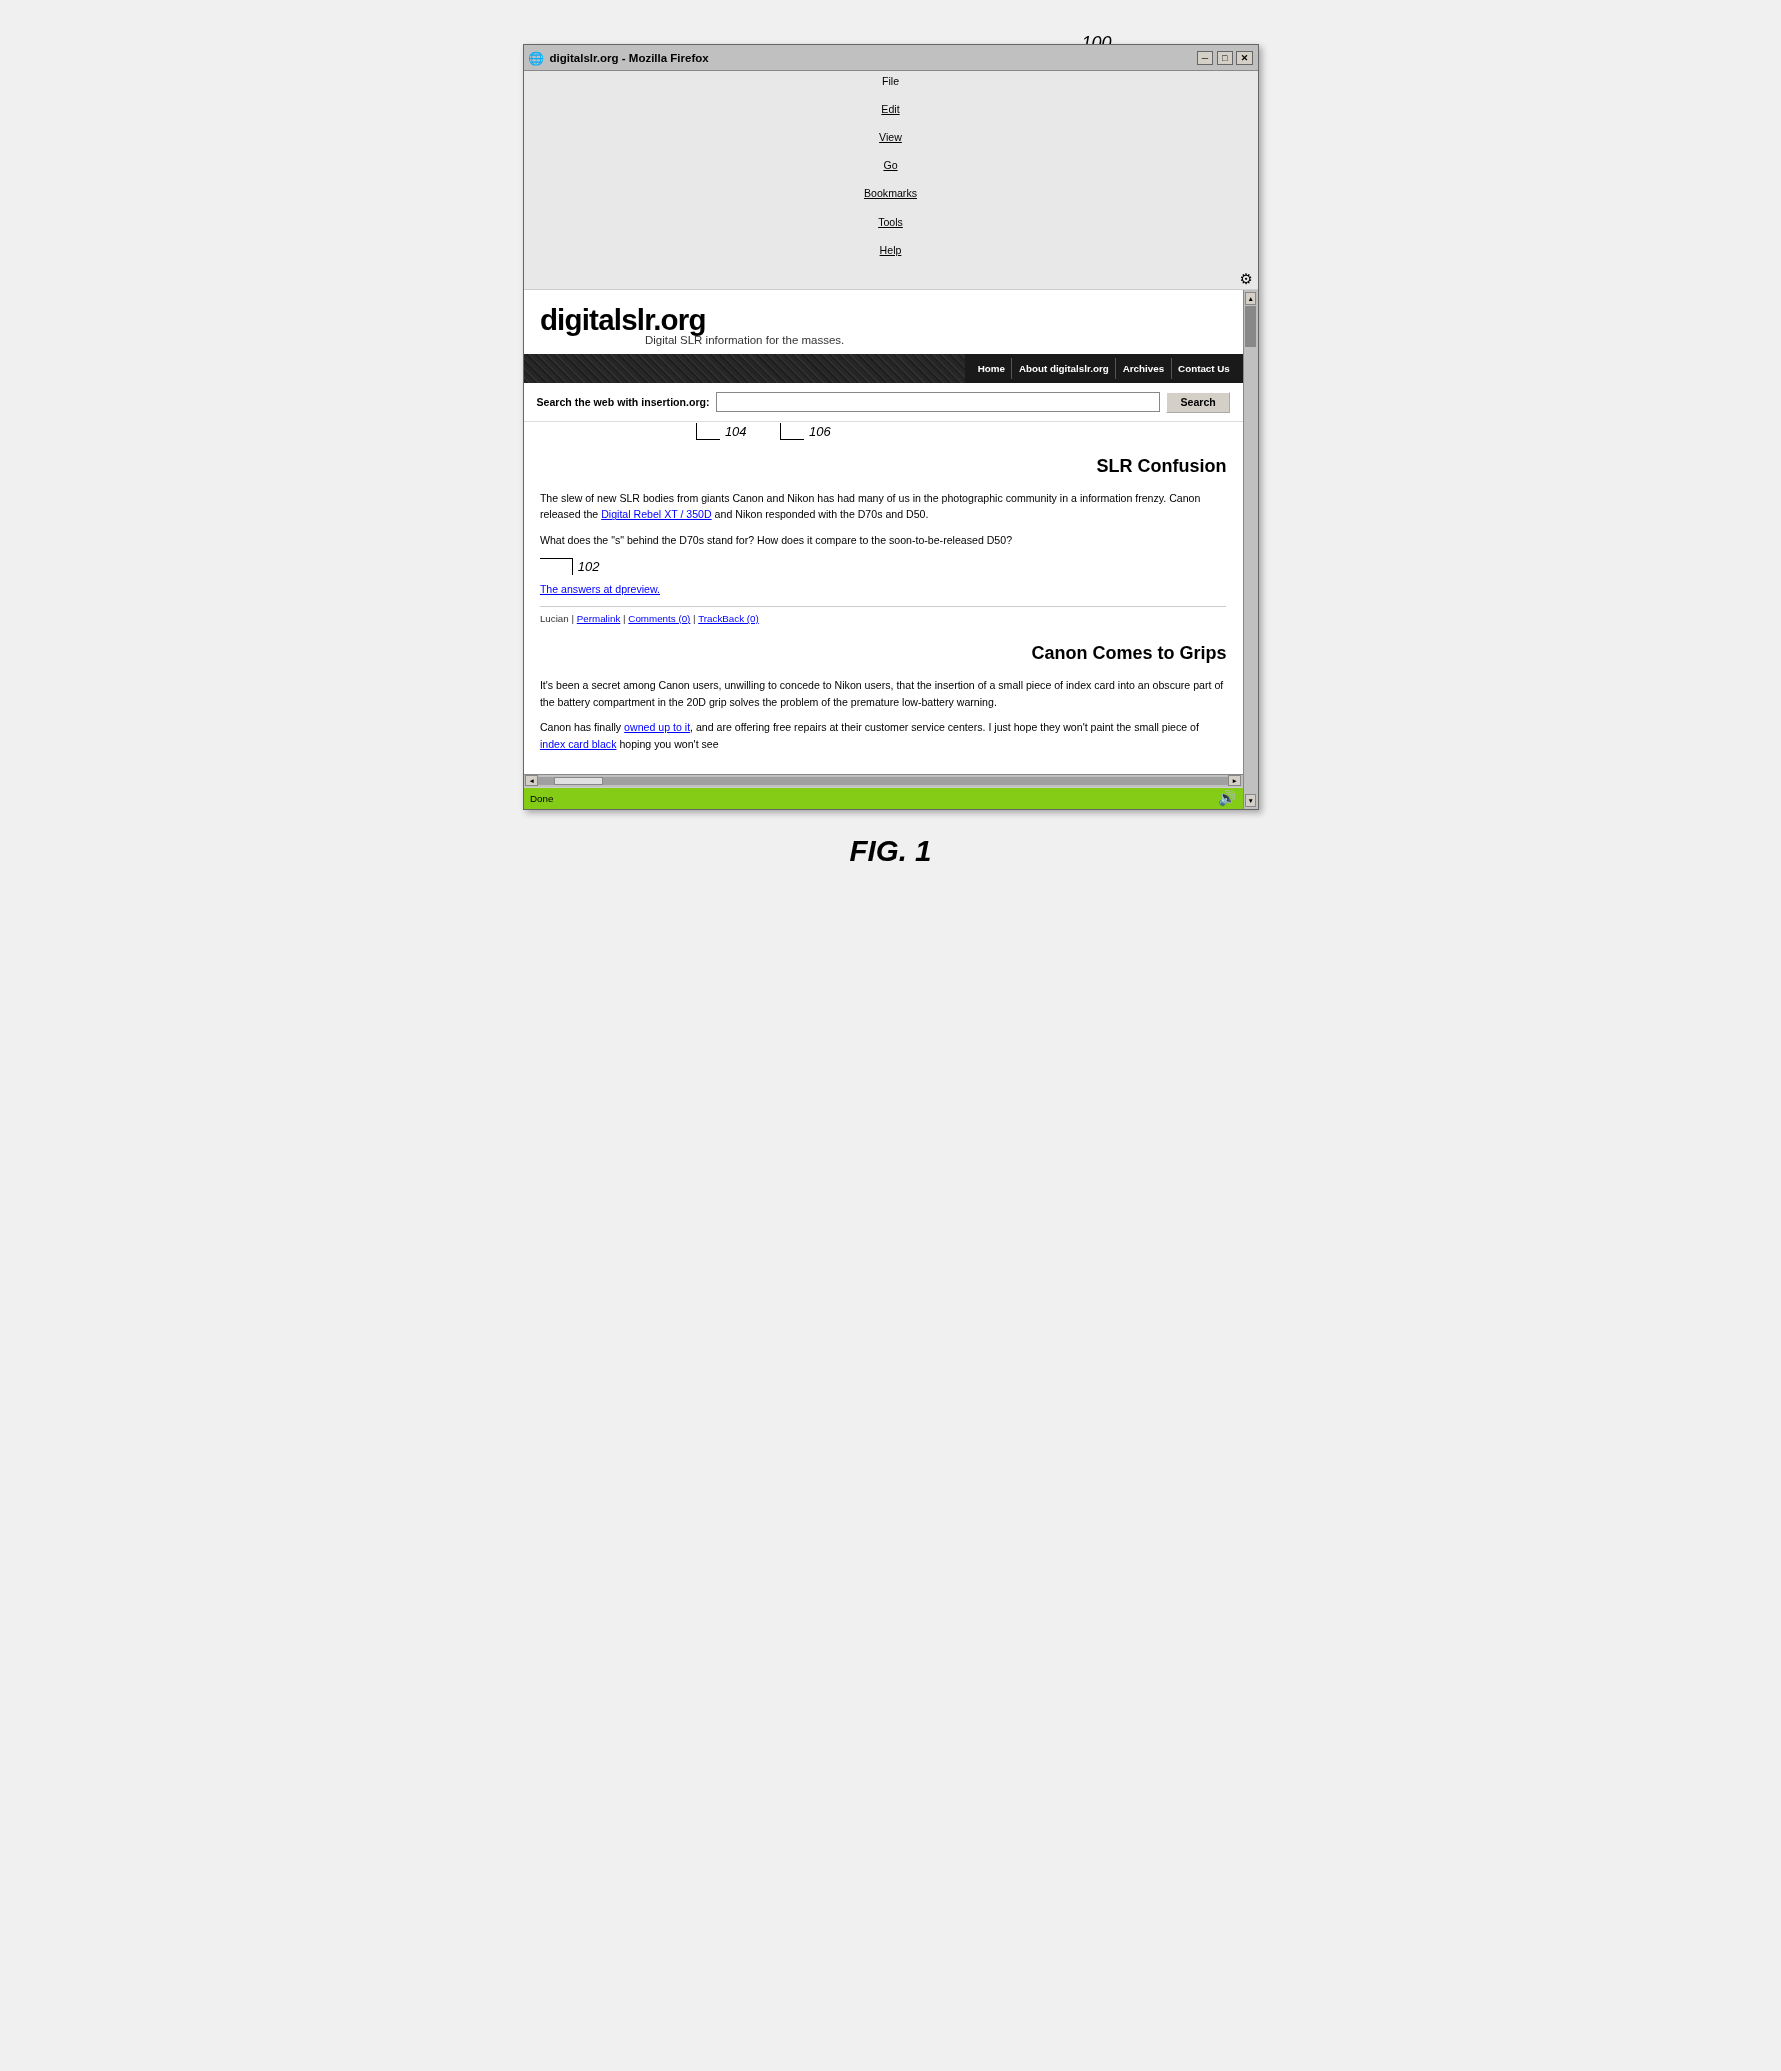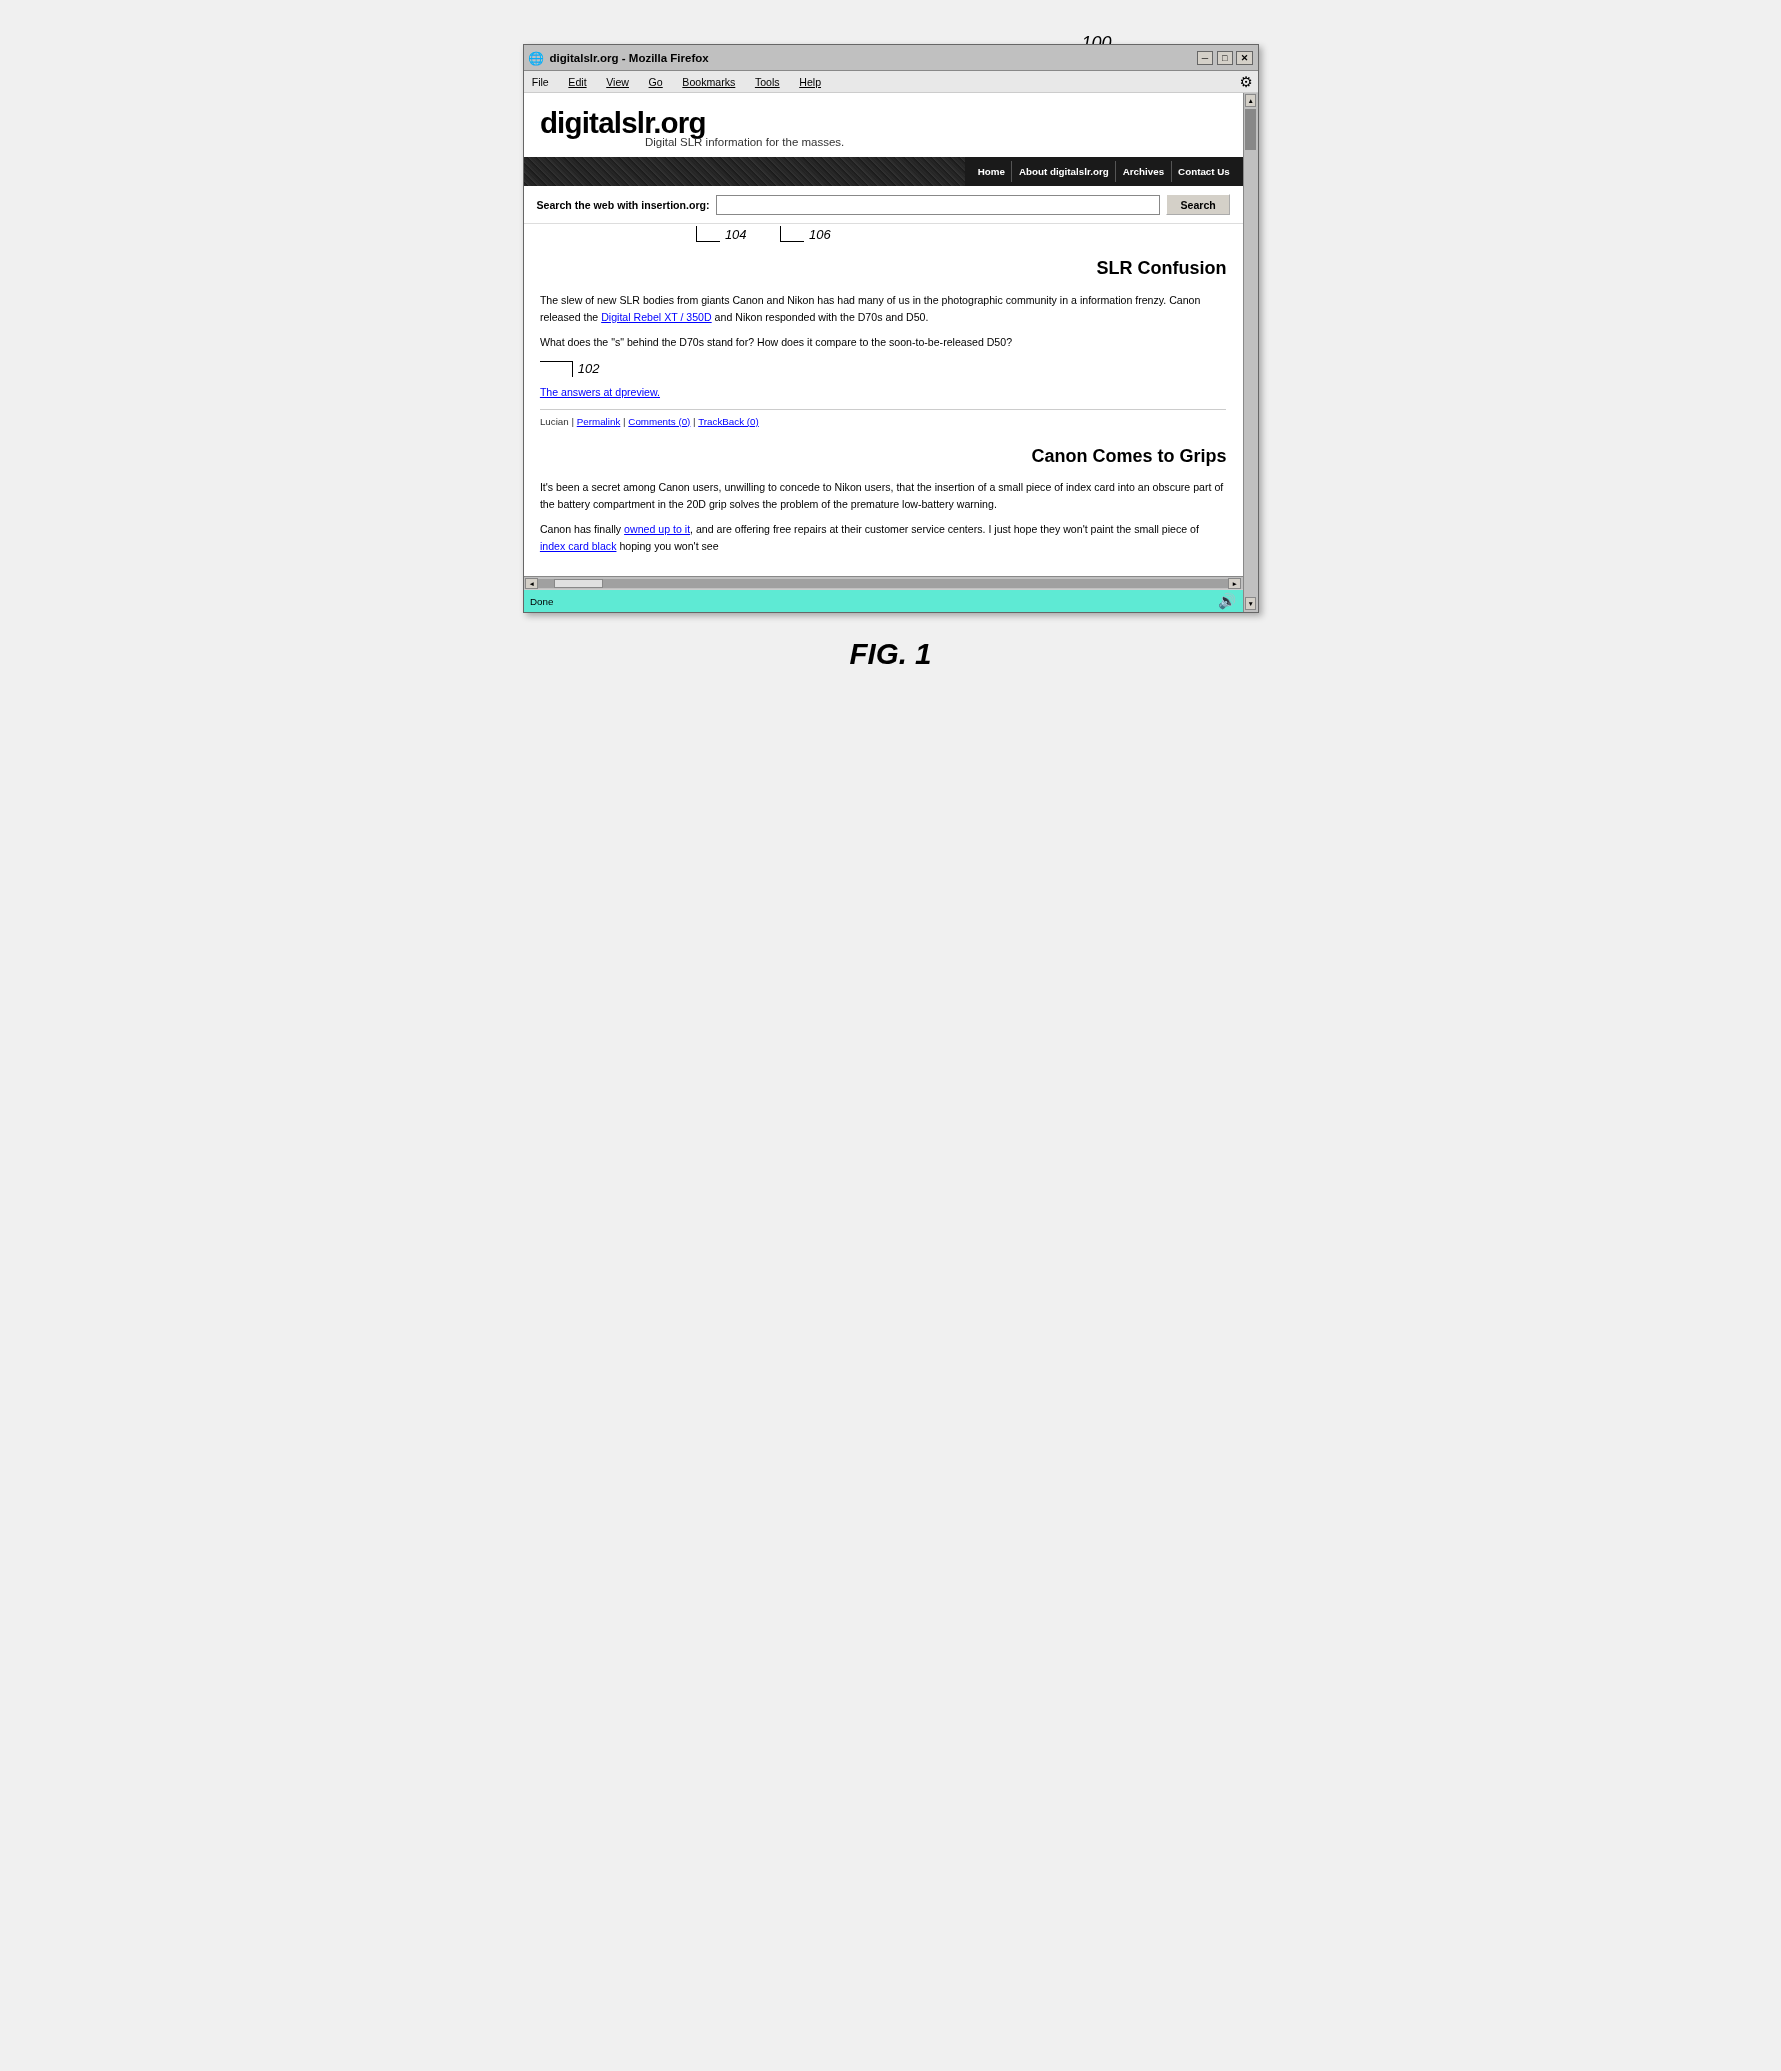--- a/index.html
+++ b/index.html
@@ -73,20 +73,21 @@
 
     
     .menu-bar {
       background: #e8e8e8;
       border-bottom: 0.8px solid #ccc;
       display: flex;
       align-items: center;
       padding: 1.6px 4.9px;
       font-size: 10.6px;
       gap: 13px;
+      flex-direction: column;
     }
     .menu-item {
       cursor: pointer;
       padding: 1.6px 3.3px;
       color: #000;
       font-size: 10.6px;
     }
     .menu-item.underlined { text-decoration: underline; }
 
     
@@ -221,21 +222,21 @@
       font-size: 9.8px;
       color: #333;
       border-top: 0.8px solid #ccc;
       padding-top: 4.9px;
       margin-top: 8.2px;
       margin-bottom: 13px;
     }
 
     
     .status-bar {
-      background: #5eead4;
+      background: #84cc16;
       border-top: 0.8px solid #ccc;
       padding: 1.6px 6.5px;
       display: flex;
       align-items: center;
       justify-content: space-between;
       font-size: 9.8px;
     }
 
     
     .h-scrollbar {

